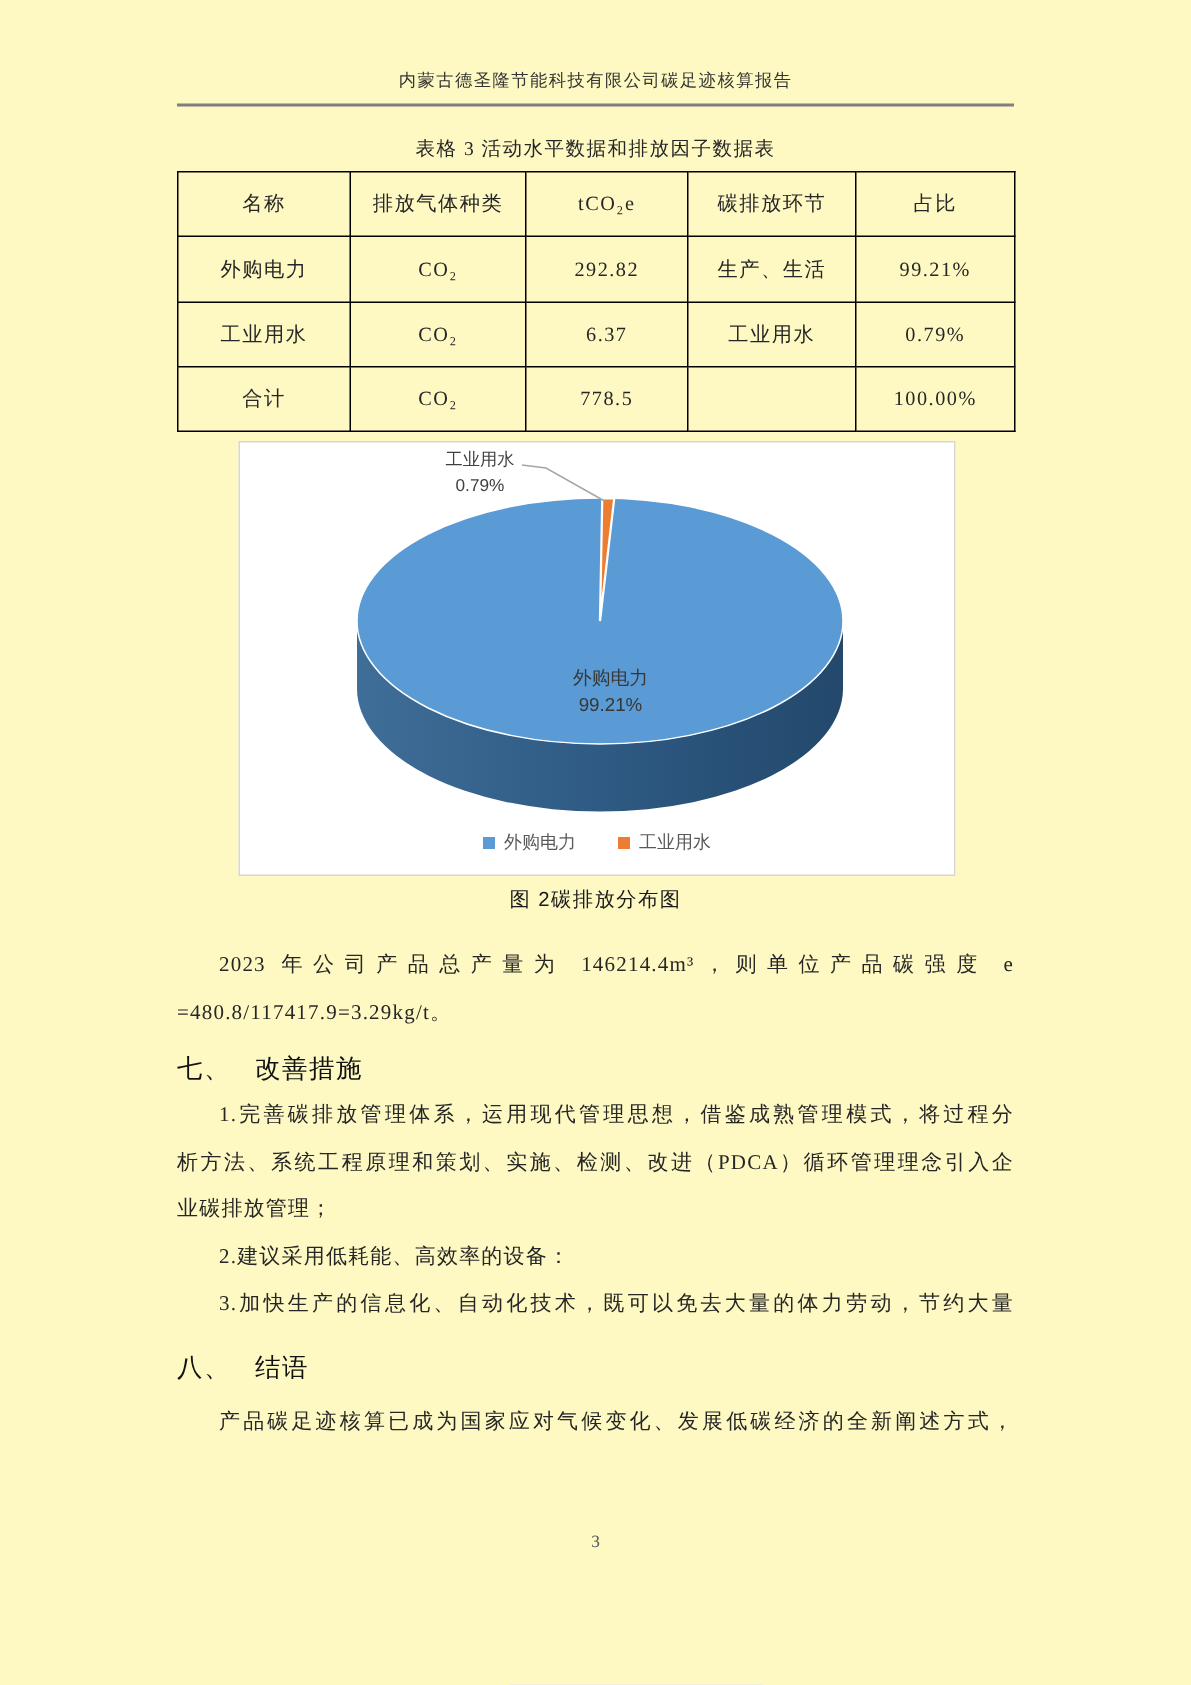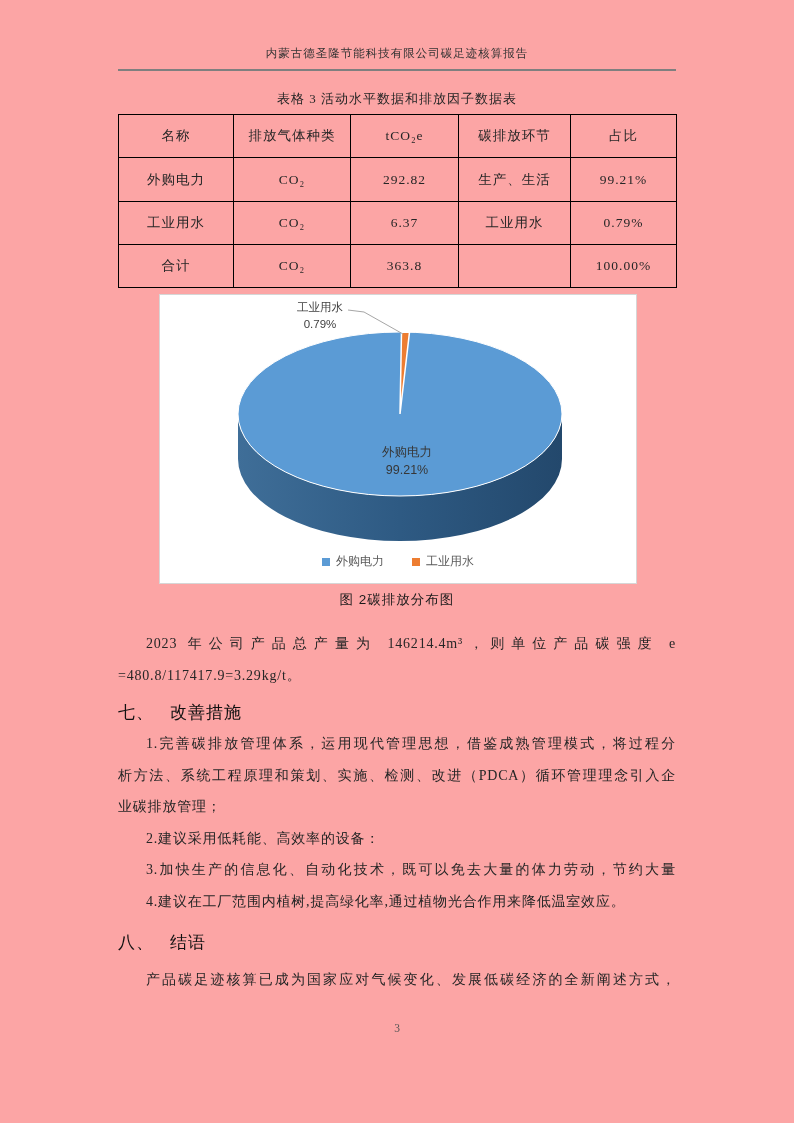--- a/index.html
+++ b/index.html
@@ -1,18 +1,18 @@
 <!DOCTYPE html>
 <html><head>
 <meta charset="utf-8">
 <style>
   html,body { margin:0; padding:0; background:#e8e8e8; }
   .page {
     position:relative; width:794px; height:1123px; margin:0 auto;
-    background:#fca5a5; font-family:"Liberation Serif", serif; color:#262626;
+    background:#fef9c3; font-family:"Liberation Serif", serif; color:#262626;
     overflow:hidden;
   }
   .doc { padding:0 118px; }
 
   
   .hdr {
     padding-top:46px; padding-bottom:8px; border-bottom:2px solid #7f7f7f;
     text-align:center; font-size:11.5px; letter-spacing:1px; color:#333;
   }
 
@@ -106,21 +106,21 @@
         <tr class="r-2">
           <td>工业用水</td>
           <td>CO₂</td>
           <td>6.37</td>
           <td>工业用水</td>
           <td>0.79%</td>
         </tr>
         <tr class="r-3">
           <td>合计</td>
           <td>CO₂</td>
-          <td>363.8</td>
+          <td>778.5</td>
           <td></td>
           <td>100.00%</td>
         </tr>
       </tbody>
     </table>
 
     <div class="chart-wrap">
       <svg class="chart-svg" width="476" height="288" viewBox="0 0 476 288">
         <defs>
           <linearGradient id="sideGrad" x1="0" y1="0" x2="1" y2="0">
@@ -171,23 +171,20 @@
       <span class="ln indent stretch">1.完善碳排放管理体系，运用现代管理思想，借鉴成熟管理模式，将过程分</span>
       <span class="ln stretch">析方法、系统工程原理和策划、实施、检测、改进（PDCA）循环管理理念引入企</span>
       <span class="ln">业碳排放管理；</span>
     </div>
     <div>
       <span class="ln indent">2.建议采用低耗能、高效率的设备：</span>
     </div>
     <div>
       <span class="ln indent stretch">3.加快生产的信息化、自动化技术，既可以免去大量的体力劳动，节约大量</span>
     </div>
-    <div>
-      <span class="ln indent">4.建议在工厂范围内植树,提高绿化率,通过植物光合作用来降低温室效应。</span>
-    </div>
 
     <div class="sec-h second">
       <span class="num">八、</span><span>结语</span>
     </div>
 
     <div>
       <span class="ln indent stretch">产品碳足迹核算已成为国家应对气候变化、发展低碳经济的全新阐述方式，</span>
     </div>
 
   </div>

